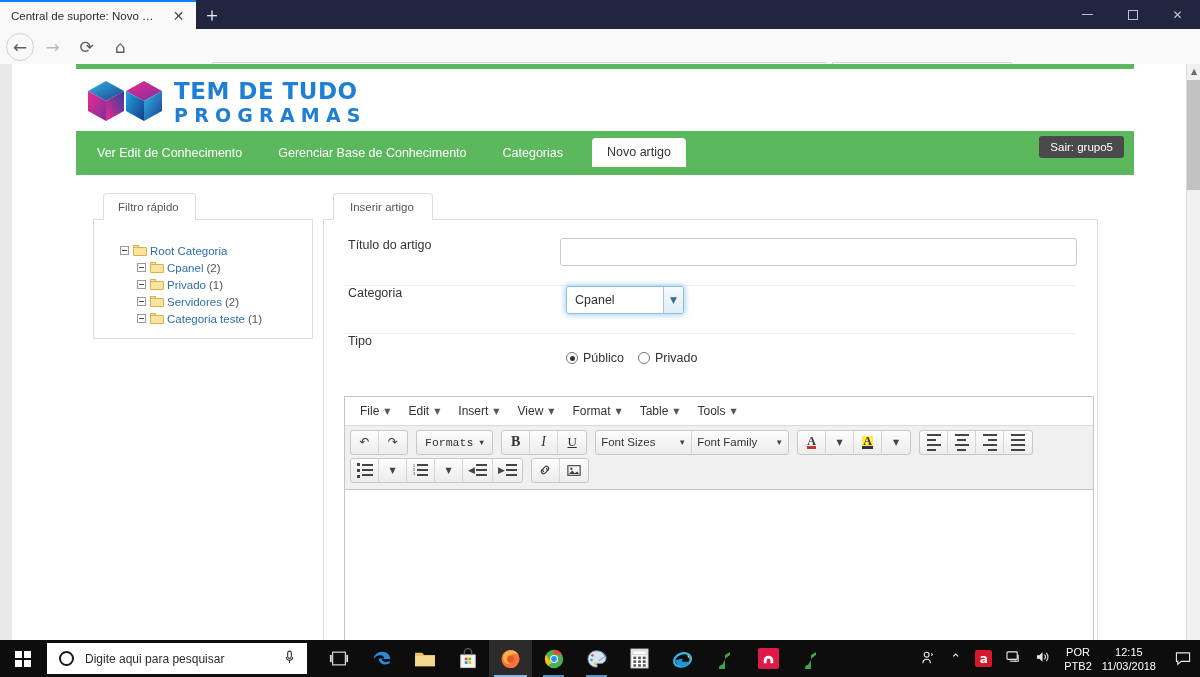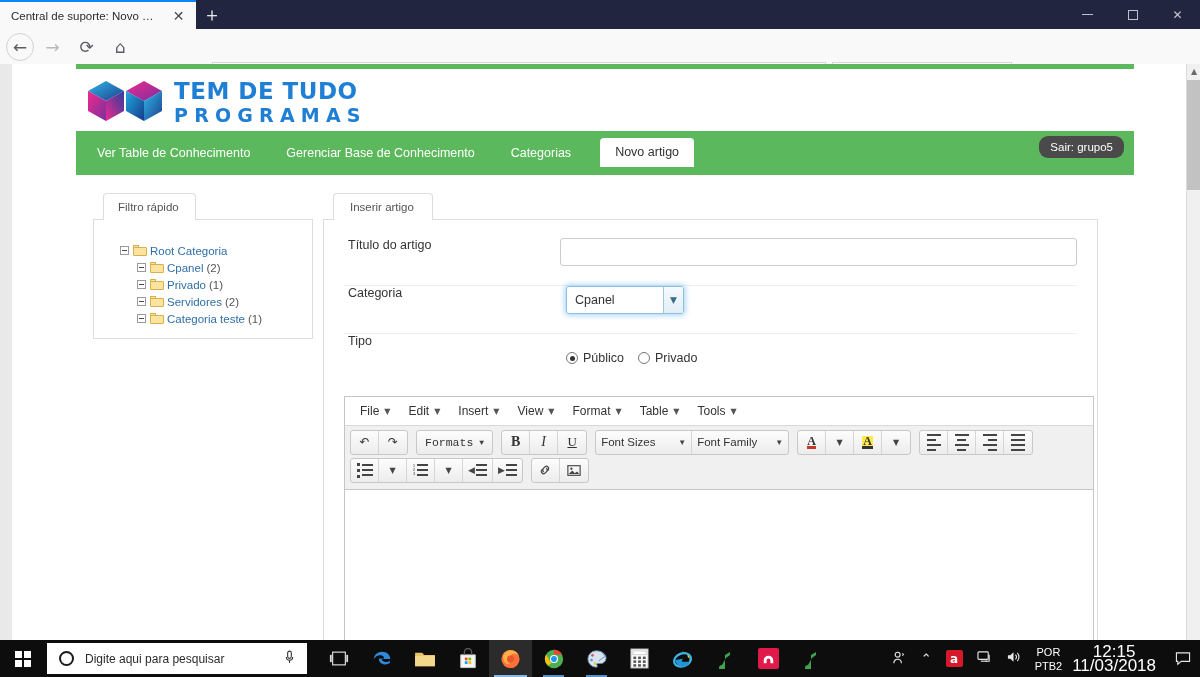--- a/index.html
+++ b/index.html
@@ -134,21 +134,21 @@
   .snav {
     height: 28px; padding: 0 15px; color: #fff; font-size: 12.5px; line-height: 28px;
     margin-left: 6px; white-space: nowrap;
   }
   .snav.active {
     background: #fff; color: #333; border-radius: 4px 4px 0 0;
     height: 29px; line-height: 29px; margin-left: 14px;
   }
   .logout {
     position: absolute; right: 10px; top: 5px; background: #4a4a4a; color: #fff;
-    font-size: 11.5px; padding: 5px 11px; border-radius: 9px;
+    font-size: 11.5px; padding: 5px 11px; border-radius: 3px;
   }
   .greenstrip { height: 8px; background: #5cb85c; }
 
   
   .content { position: relative; padding: 16px 0 0 0; background: #fff; min-height: 460px; }
 
   
   .filterpanel { position: absolute; left: 17px; top: 18px; width: 220px; }
   .fp-tabrow { display: flex; }
   .fp-tab {
@@ -285,21 +285,21 @@
   .cortana .ring { width: 15px; height: 15px; border: 2px solid #1b1b1b; border-radius: 50%; margin-left: 12px; }
   .cortana .ctext { font-size: 12px; color: #2b2b2b; margin-left: 11px; flex: 1; }
   .cortana .mic { margin-right: 12px; font-size: 13px; color: #333; font-family: "DejaVu Sans", sans-serif; }
   .tbicons { display: flex; align-items: center; margin-left: 10px; }
   .tbi { width: 43px; height: 37px; display: flex; align-items: center; justify-content: center; position: relative; }
   .tbi.active { background: #2b2b2b; }
   .tbi.active:after { content: ""; position: absolute; bottom: 0; left: 5px; width: 33px; height: 2px; background: #8bb7e3; }
   .tbi.run:after { content: ""; position: absolute; bottom: 0; left: 11px; width: 21px; height: 2px; background: #5a8fc4; }
   .tray { position: absolute; right: 0; display: flex; align-items: center; height: 37px; }
   .tray .ti { padding: 0 7px; color: #e6e6e6; font-size: 13px; font-family: "DejaVu Sans", sans-serif; }
-  .clock { color: #fff; font-size: 17px; text-align: center; line-height: 14px; padding: 0 10px 0 4px; }
+  .clock { color: #fff; font-size: 11px; text-align: center; line-height: 14px; padding: 0 10px 0 4px; }
   .lang { color: #fff; font-size: 11px; text-align: center; line-height: 14px; padding: 0 6px; }
   .avira { width: 17px; height: 17px; background: #d6182b; color: #fff; font-size: 12px; font-weight: bold;
            display: flex; align-items: center; justify-content: center; border-radius: 2px; font-family: "DejaVu Sans", sans-serif; }
   .actioncenter { width: 34px; height: 37px; display: flex; align-items: center; justify-content: center; color: #e6e6e6; font-size: 14px; font-family: "DejaVu Sans", sans-serif; }
 </style>
 </head>
 <body>
 
 <div id="browser">
 
@@ -418,21 +418,21 @@
             </div>
             <div class="logo-text">
               <div class="logo-l1">TEM DE TUDO</div>
               <div class="logo-l2">PROGRAMAS</div>
             </div>
           </div>
 
         </div>
 
         <div class="subnav">
-          <div class="snav">Ver Table de Conhecimento</div>
+          <div class="snav">Ver Edit de Conhecimento</div>
           <div class="snav">Gerenciar Base de Conhecimento</div>
           <div class="snav">Categorias</div>
           <div class="snav active">Novo artigo</div>
           <div class="logout">Sair: grupo5</div>
         </div>
         <div class="greenstrip"></div>
 
         <div class="content">
 
           <div class="filterpanel">

